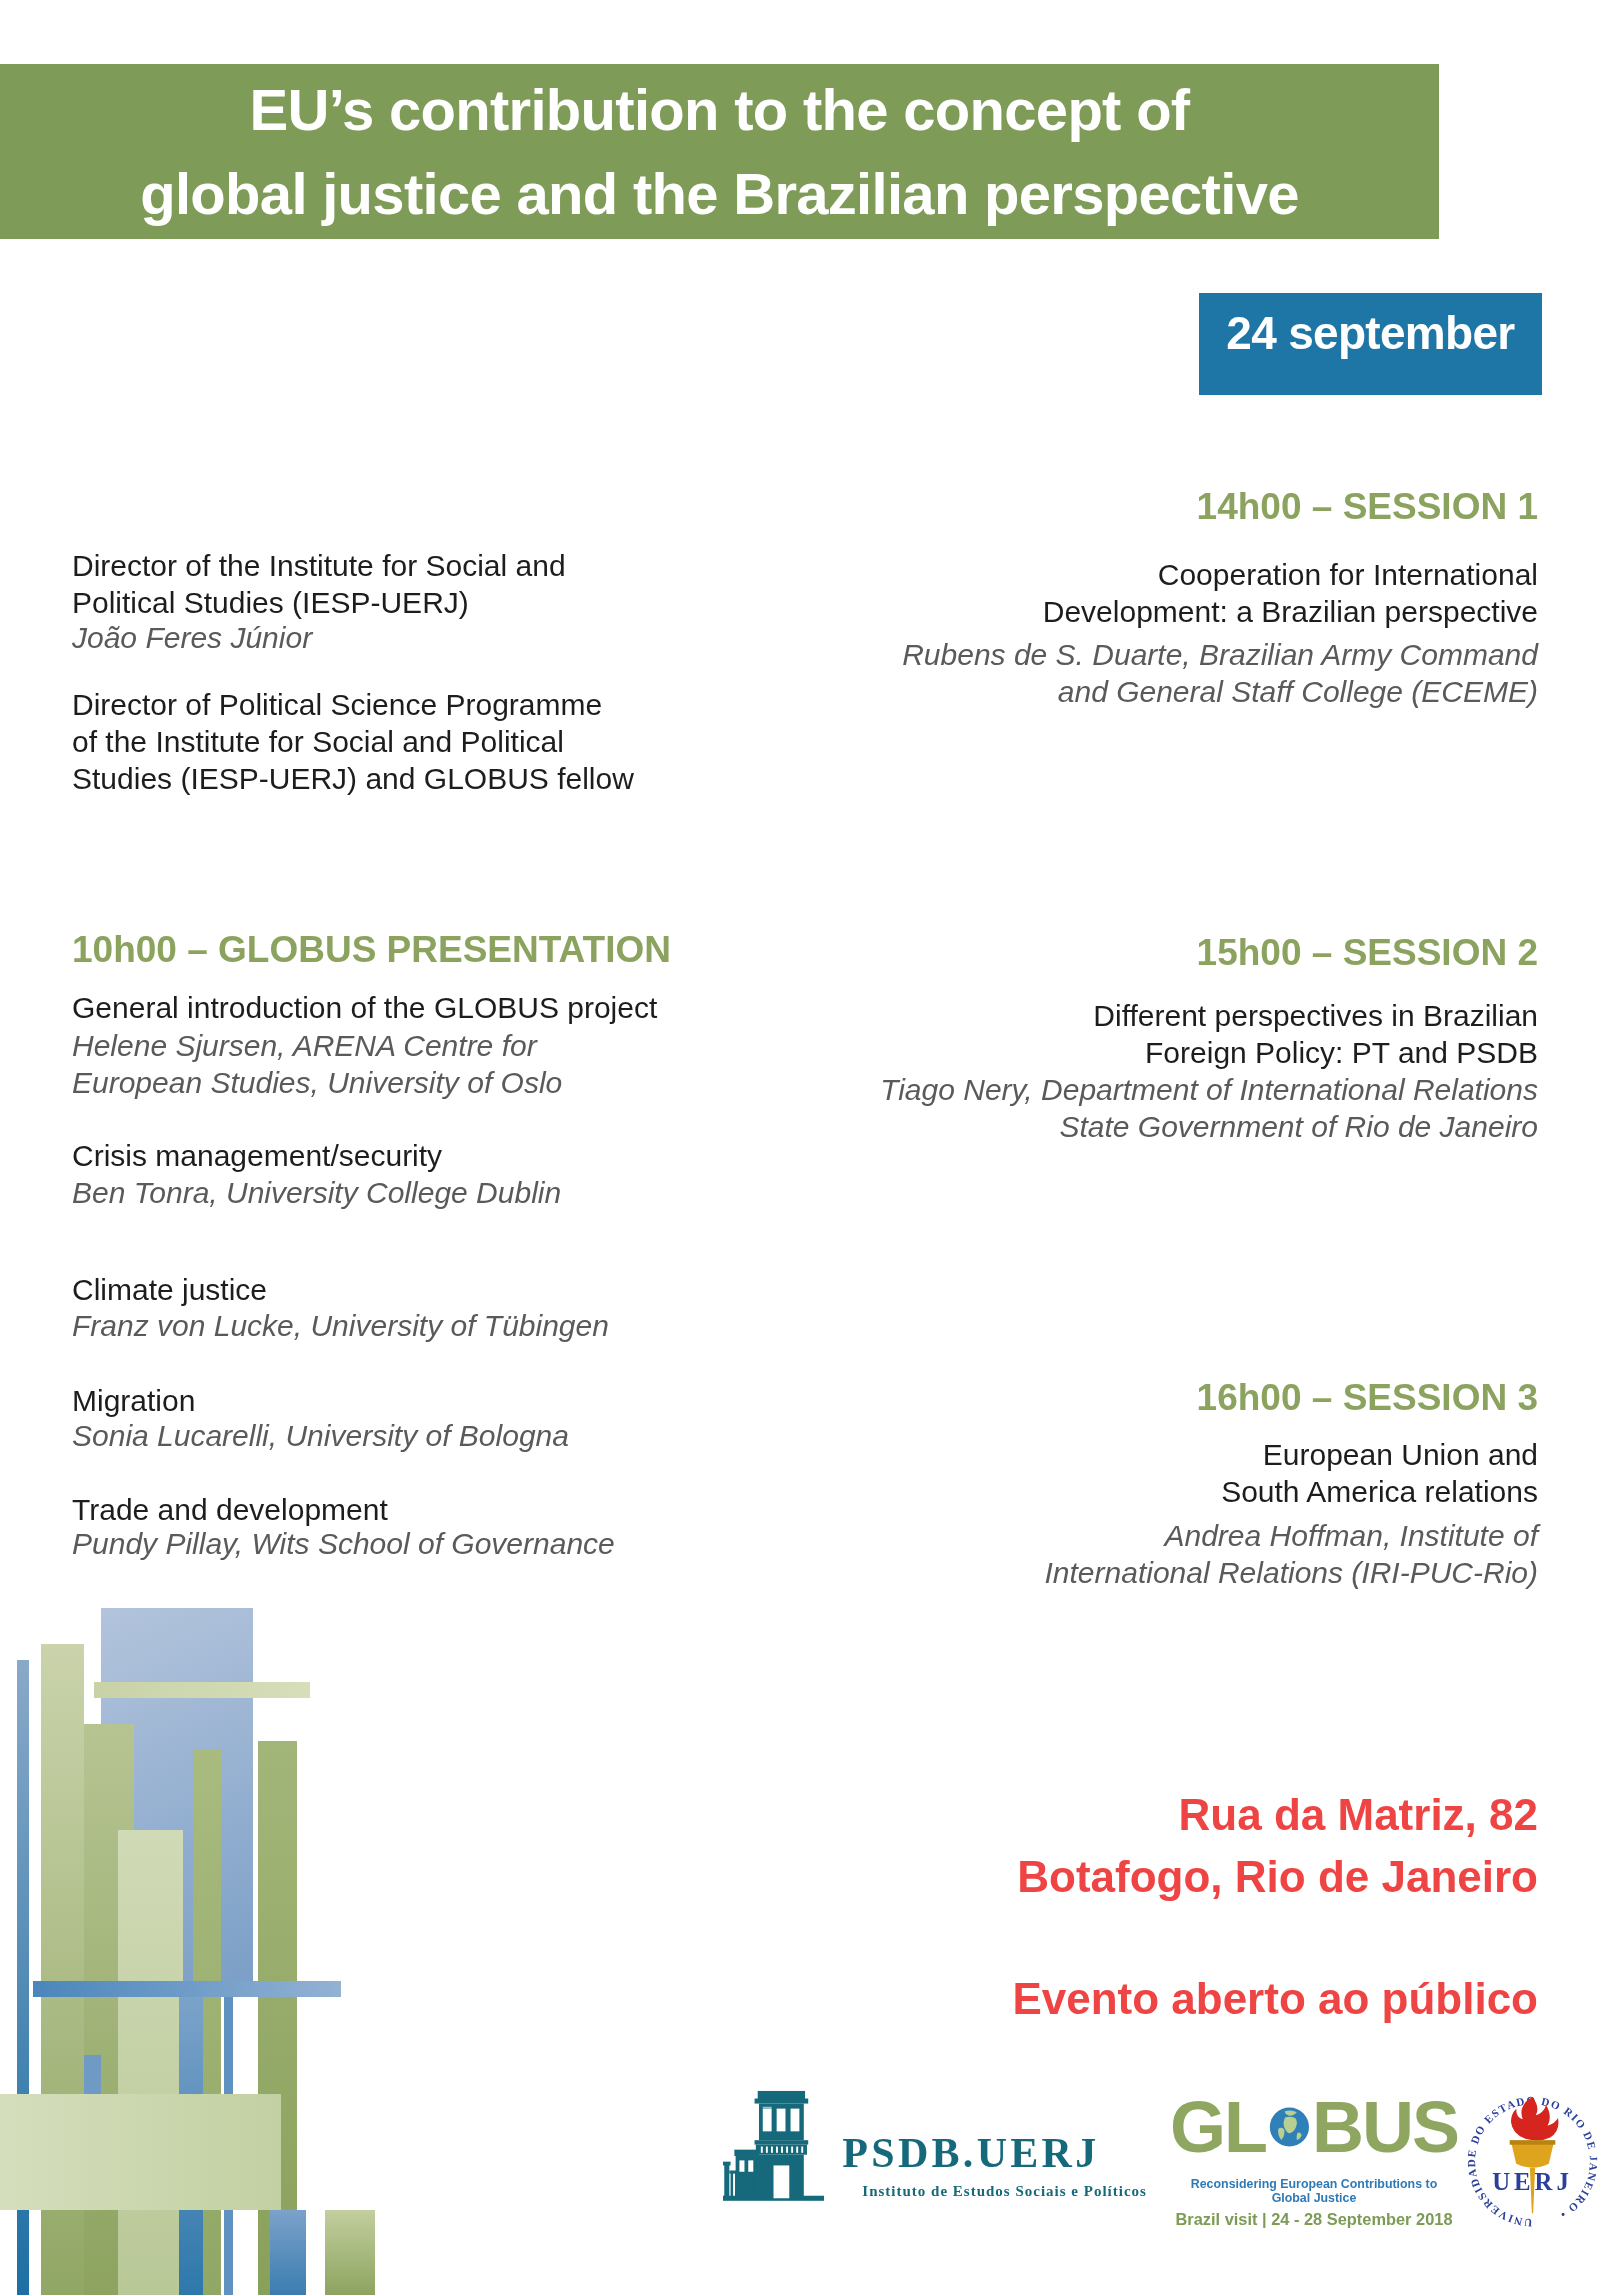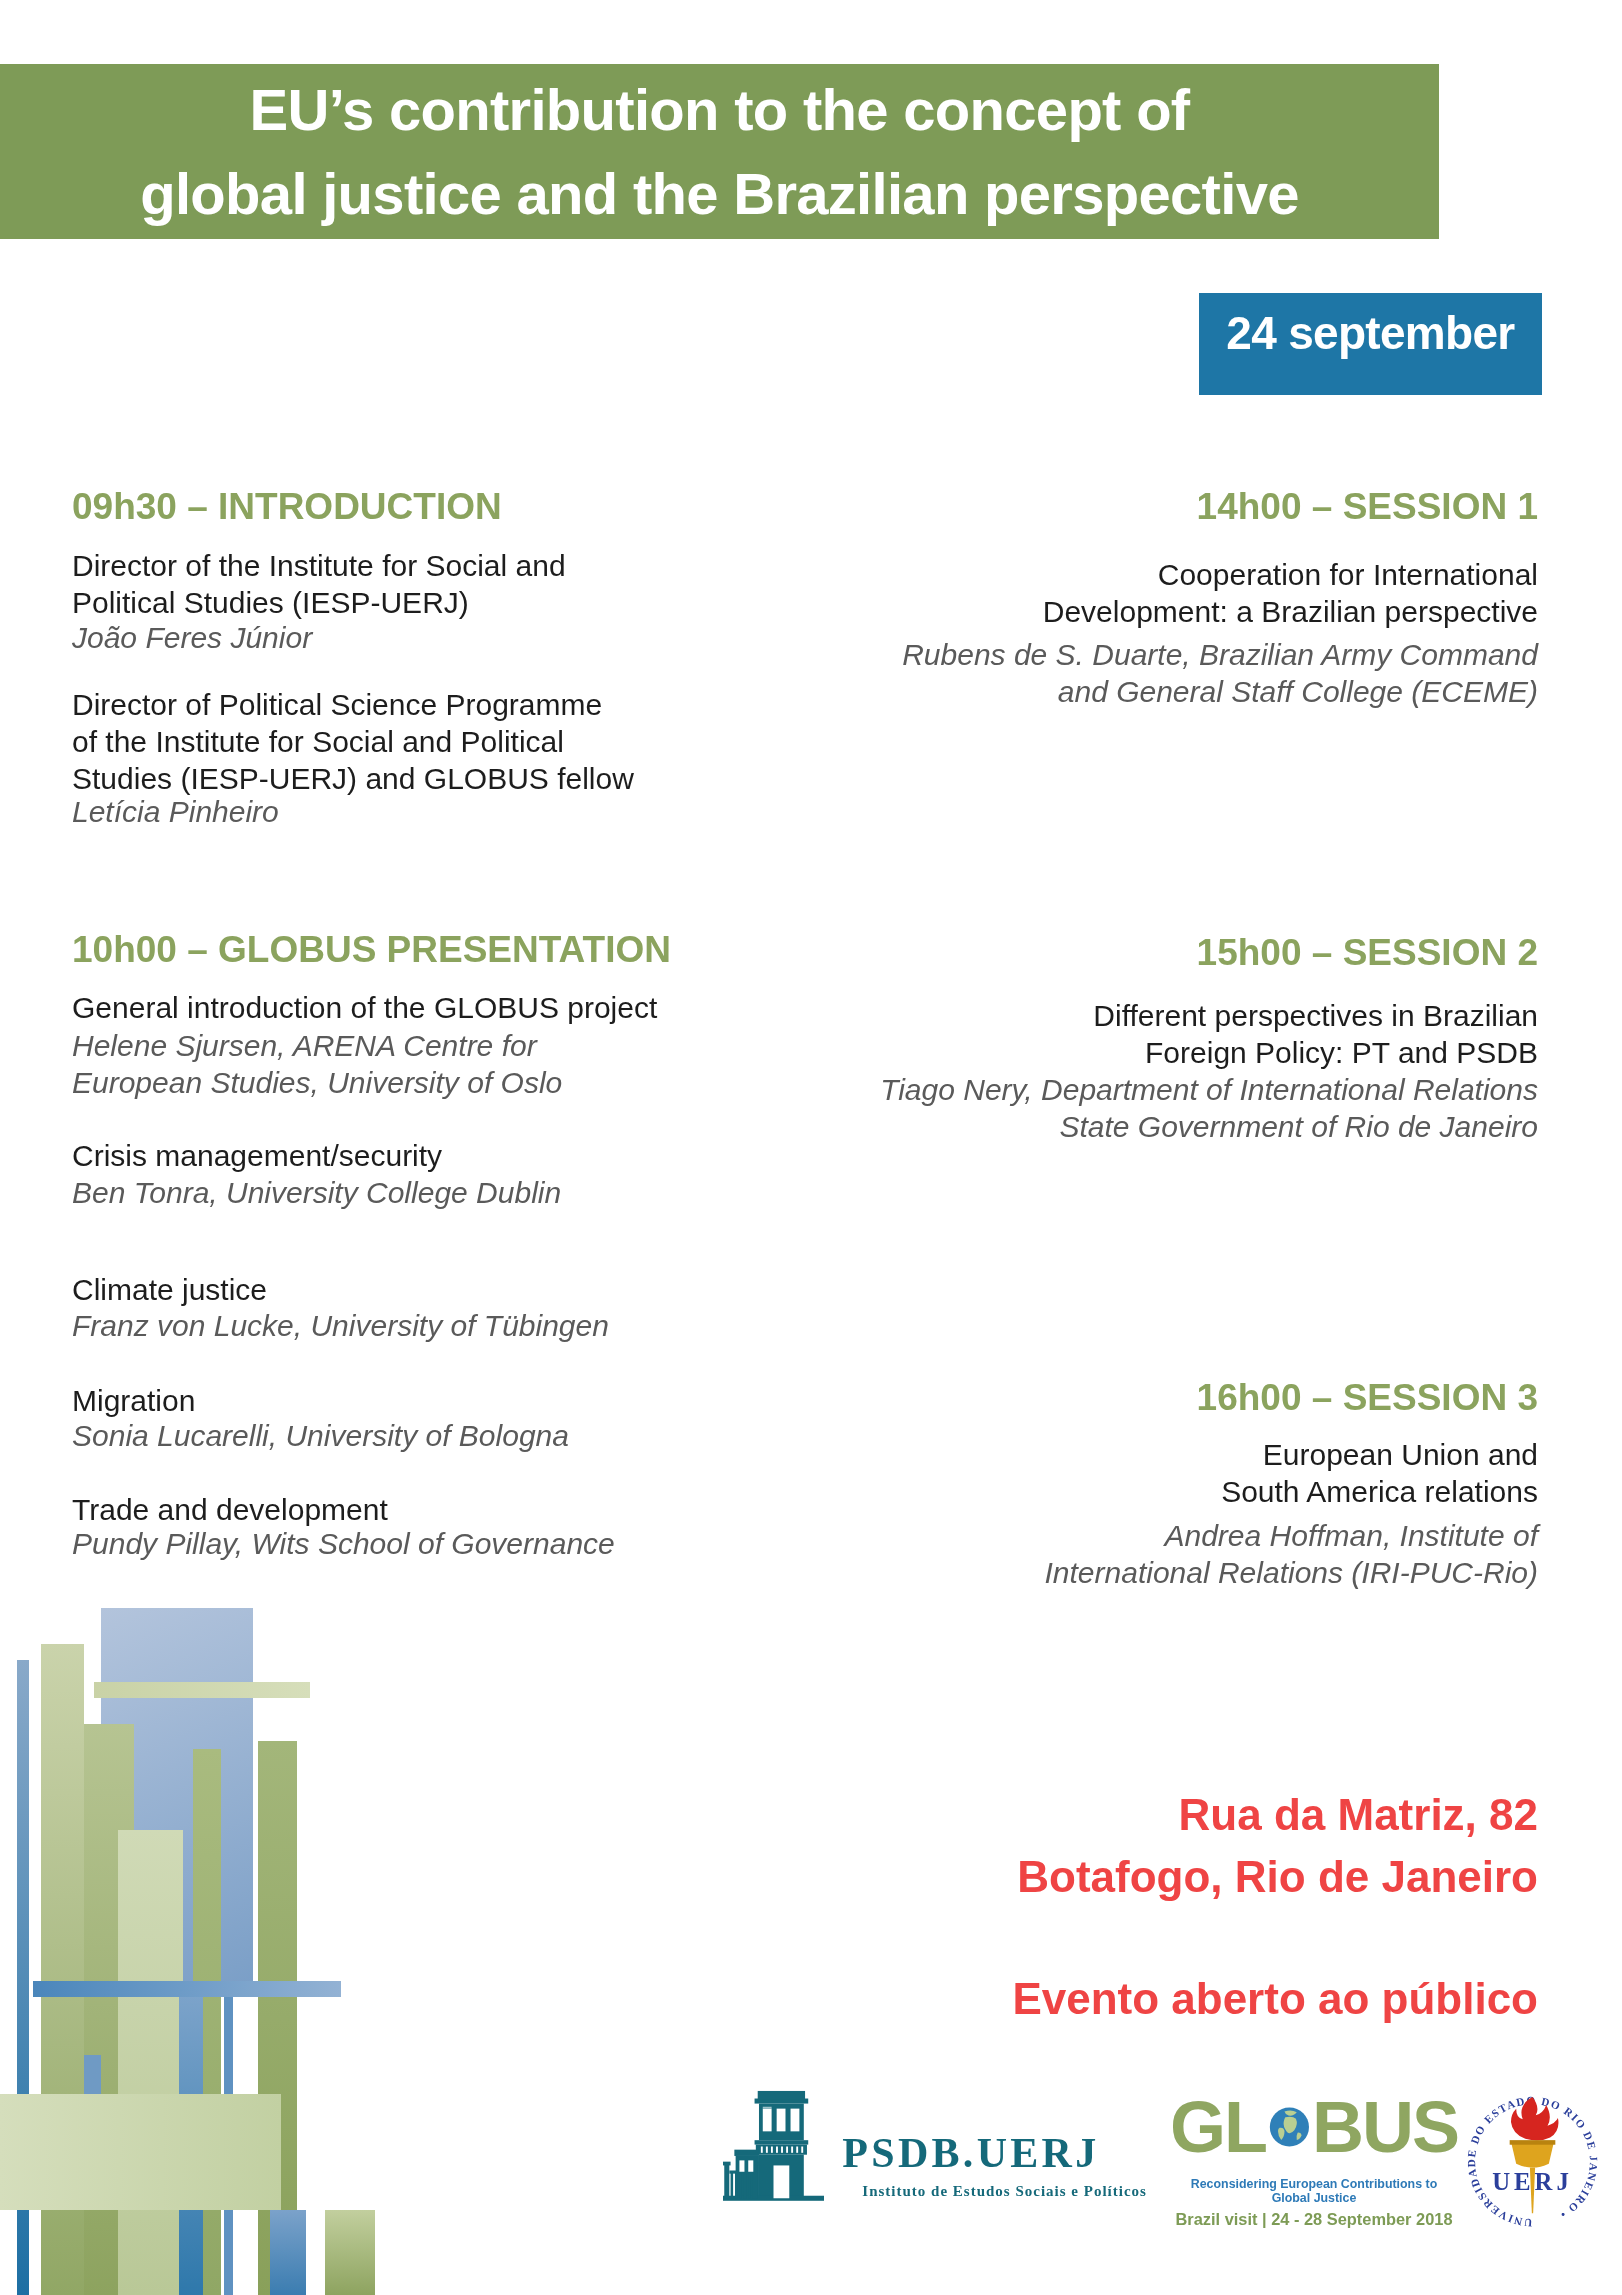--- a/index.html
+++ b/index.html
@@ -65,28 +65,26 @@
 
 <div id="page">
 
   <div class="banner">
     <div class="t">EU’s contribution to the concept of
 global justice and the Brazilian perspective</div>
   </div>
 
   <div class="date-badge">24 september</div>
 
-  <div class="blk lcol hgreen" style="top:486px">09h30 – INTRODUCTION</div>
   <div class="blk lcol talk" style="top:547px">Director of the Institute for Social and
 Political Studies (IESP-UERJ)</div>
   <div class="blk lcol speaker" style="top:619px">João Feres Júnior</div>
   <div class="blk lcol talk" style="top:686px">Director of Political Science Programme
 of the Institute for Social and Political
 Studies (IESP-UERJ) and GLOBUS fellow</div>
-  <div class="blk lcol speaker" style="top:793px">Letícia Pinheiro</div>
 
   <div class="blk lcol hgreen" style="top:929px">10h00 – GLOBUS PRESENTATION</div>
   <div class="blk lcol talk" style="top:989px">General introduction of the GLOBUS project</div>
   <div class="blk lcol speaker" style="top:1027px">Helene Sjursen, ARENA Centre for
 European Studies, University of Oslo</div>
   <div class="blk lcol talk" style="top:1137px">Crisis management/security</div>
   <div class="blk lcol speaker" style="top:1174px">Ben Tonra, University College Dublin</div>
   <div class="blk lcol talk" style="top:1271px">Climate justice</div>
   <div class="blk lcol speaker" style="top:1307px">Franz von Lucke, University of Tübingen</div>
   <div class="blk lcol talk" style="top:1382px">Migration</div>

